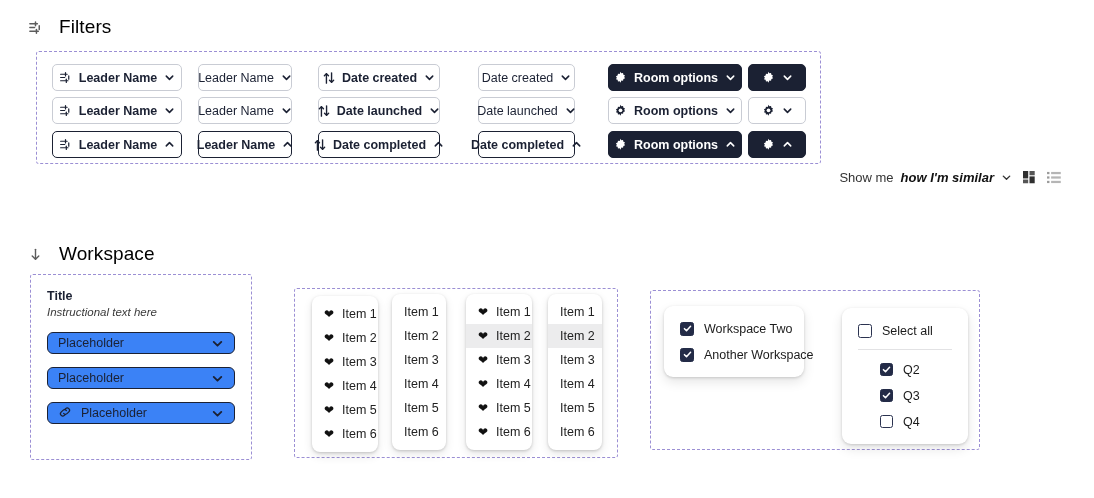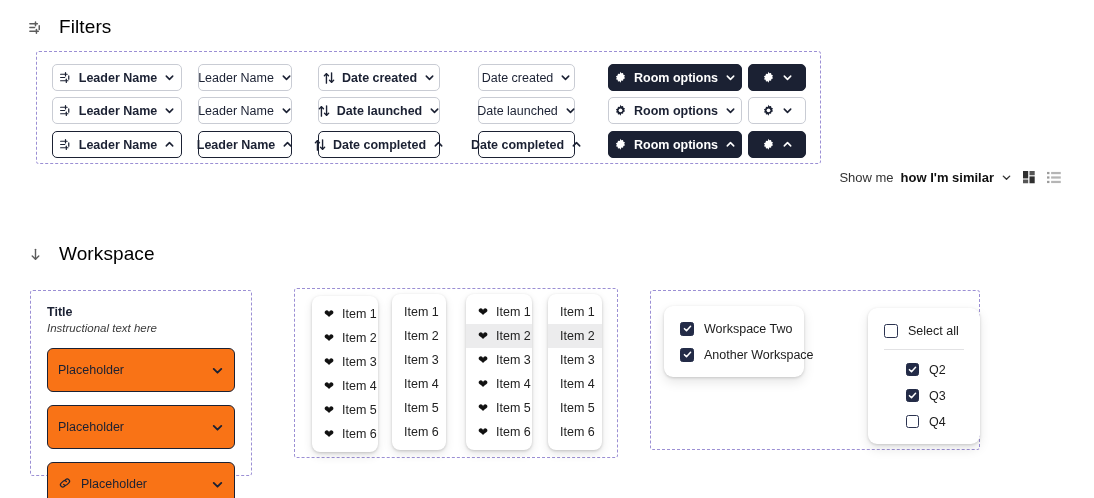--- a/index.html
+++ b/index.html
@@ -64,40 +64,40 @@
     position: absolute;
     right: 33px;
     top: 170px;
     display: flex;
     align-items: center;
     gap: 7px;
     font-size: 13px;
     color: #2a2a2a;
   }
   #showme-row .sm-label { font-weight: 400; color: #333; }
-  #showme-row .sm-value { font-weight: 700; color: #111; }
+  #showme-row .sm-value { font-weight: 700; color: #111; font-style: italic; }
   #showme-row .sm-chev { color: #333; display: flex; align-items: center; }
   #showme-row .viewicon { display: flex; align-items: center; margin-left: 4px; cursor: pointer; }
 
   
-  #dd-card-1 { left: 30px; top: 290px; width: 222px; height: 186px; }
+  #dd-card-1 { left: 30px; top: 274px; width: 222px; height: 186px; }
   .card-inner { position: absolute; left: 16px; top: 14px; right: 16px; }
   .card-title { font-size: 12.5px; font-weight: 700; color: #1b2133; line-height: 15px; }
   .card-sub { font-size: 11.5px; font-style: italic; color: #3a3a3a; margin-top: 1px; line-height: 14px; }
   .select {
     display: flex;
     align-items: center;
     gap: 9px;
-    height: 44px;
+    height: 22px;
     border: 1.4px solid #1b2133;
     border-radius: 6px;
     padding: 0 10px;
     font-size: 12.5px;
     color: #1b2133;
-    background: #f97316;
+    background: #3b82f6;
     margin-top: 13px;
     cursor: pointer;
   }
   .select .sel-text { flex: 1; }
   .select .sel-chev { display: flex; align-items: center; }
 
   
   #dd-group-2 { left: 294px; top: 288px; width: 324px; height: 170px; }
   #dd-group-3 { left: 650px; top: 290px; width: 330px; height: 160px; }
 
@@ -596,21 +596,21 @@
       </div>
       <div class="cbrow">
         <span class="box checked big">
           <svg width="9" height="9" viewBox="0 0 10 10" fill="none" stroke="#ffffff" stroke-width="1.7" stroke-linecap="round" stroke-linejoin="round">
             <polyline points="1.6,5.2 3.9,7.4 8.4,2.6"></polyline>
           </svg>
         </span>
         <span>Another Workspace</span>
       </div>
     </div>
-    <div class="cbpanel" style="left: 868px; top: 308px; width: 112px;">
+    <div class="cbpanel" style="left: 842px; top: 308px; width: 126px;">
       <div class="cbrow">
         <span class="box big"></span>
         <span>Select all</span>
       </div>
       <div class="cb-divider"></div>
       <div class="cbrow indent">
         <span class="box checked">
           <svg width="9" height="9" viewBox="0 0 10 10" fill="none" stroke="#ffffff" stroke-width="1.7" stroke-linecap="round" stroke-linejoin="round">
             <polyline points="1.6,5.2 3.9,7.4 8.4,2.6"></polyline>
           </svg>

